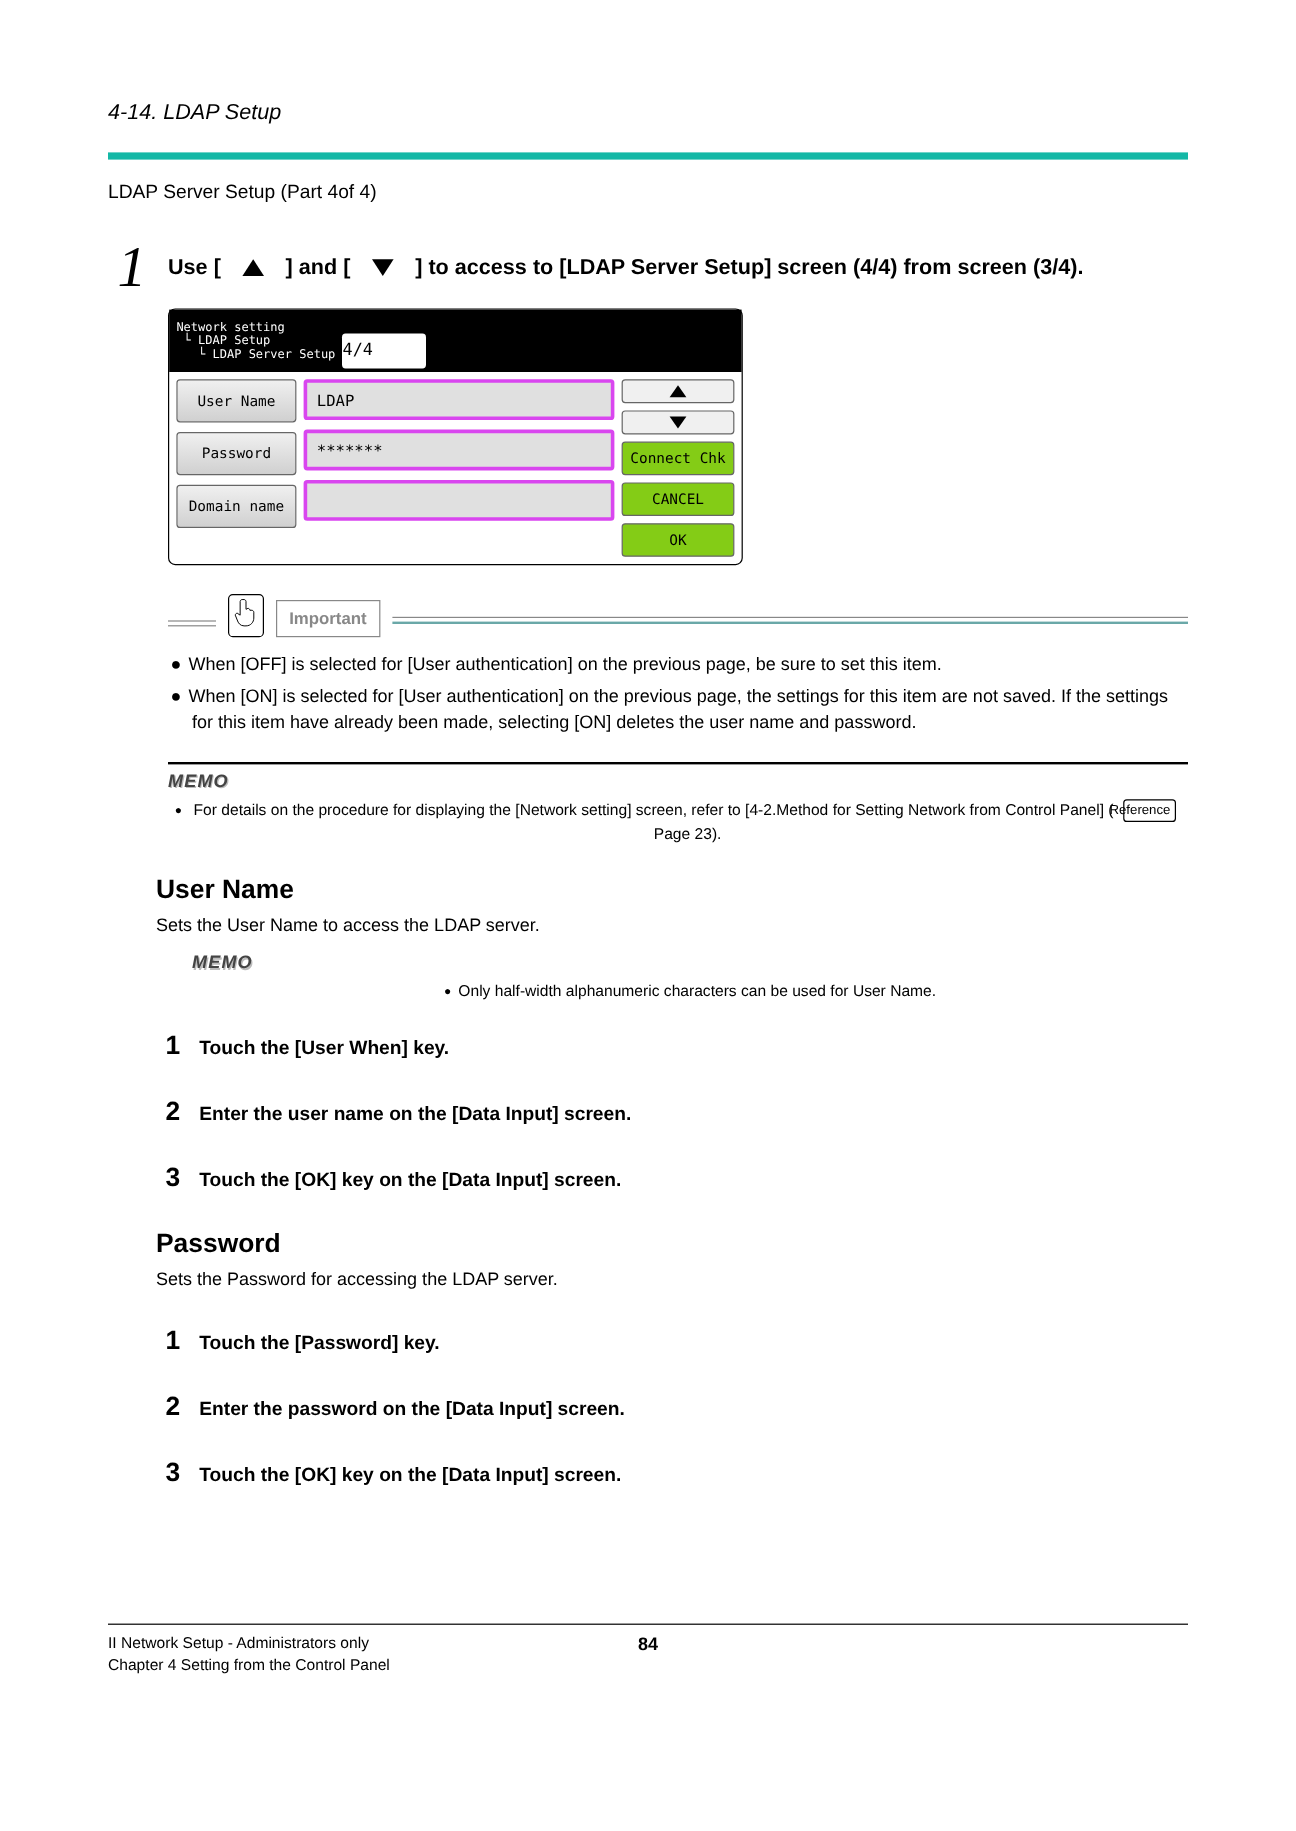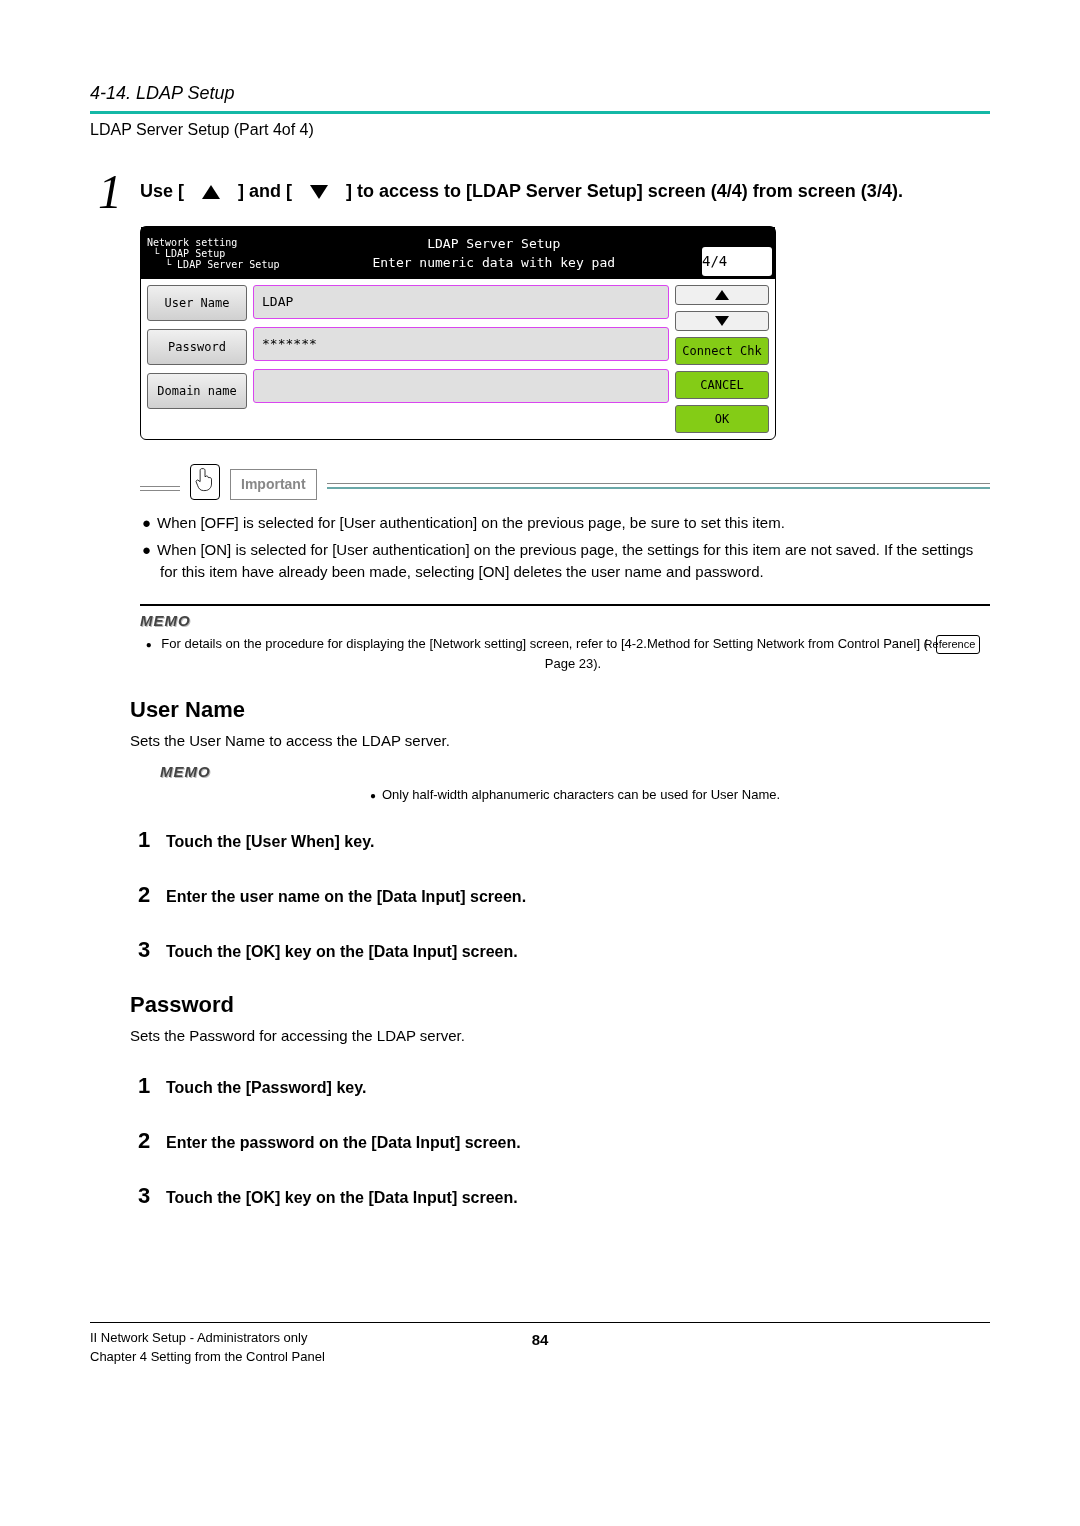--- a/index.html
+++ b/index.html
@@ -9,23 +9,23 @@
     color: #000;
     width: 1080px;
     margin: 0 auto;
     padding: 80px 90px 40px 90px;
     font-size: 15px;
     line-height: 1.5;
   }
   .section-header {
     font-style: italic;
     font-size: 18px;
-    border-bottom: 3px solid #14b8a6;
-    padding-bottom: 4px;
-    margin-bottom: 4px;
+    border-bottom: 6px solid #14b8a6;
+    padding-bottom: 20px;
+    margin-bottom: 16px;
   }
   .subtitle {
     font-size: 16px;
     margin-bottom: 26px;
   }
   .step1-row {
     display: flex;
     align-items: flex-start;
     margin-bottom: 10px;
   }
@@ -53,21 +53,21 @@
     border-left: 9px solid transparent;
     border-right: 9px solid transparent;
     vertical-align: middle;
     margin: 0 2px;
   }
   .arrow-up { border-bottom: 14px solid #000; }
   .arrow-down { border-top: 14px solid #000; }
 
   
   .screenshot {
-    width: 636px;
+    width: 479px;
     margin: 4px 0 24px 50px;
     border: 1px solid #000;
     border-radius: 6px;
     font-family: monospace;
     font-size: 13px;
   }
   .scr-header {
     display: flex;
     background: #000;
     color: #fff;
@@ -114,21 +114,21 @@
     font-size: 12px;
   }
   .scr-mid {
     flex: 1;
     display: flex;
     flex-direction: column;
     gap: 8px;
   }
   .scr-field {
     height: 34px;
-    border: 1px solid #d946ef;
+    border: 3px solid #d946ef;
     border-radius: 3px;
     background: #e0e0e0;
     padding: 6px 8px;
   }
   .scr-right {
     display: flex;
     flex-direction: column;
     gap: 6px;
     padding-left: 6px;
     width: 100px;
@@ -329,24 +329,20 @@
     <span class="arrow-down"></span>
     <span>] to access to [LDAP Server Setup] screen (4/4) from screen (3/4).</span>
   </div>
 </div>
 
 <div class="screenshot">
   <div class="scr-header">
     <div class="left">Network setting
  └ LDAP Setup
    └ LDAP Server Setup</div>
-    <div class="center">
-      <div>LDAP Server Setup</div>
-      <div>Enter numeric data with key pad</div>
-    </div>
     <div class="right">4/4</div>
   </div>
   <div class="scr-body">
     <div class="scr-left">
       <div class="scr-btn">User Name</div>
       <div class="scr-btn">Password</div>
       <div class="scr-btn">Domain name</div>
     </div>
     <div class="scr-mid">
       <div class="scr-field">LDAP</div>

